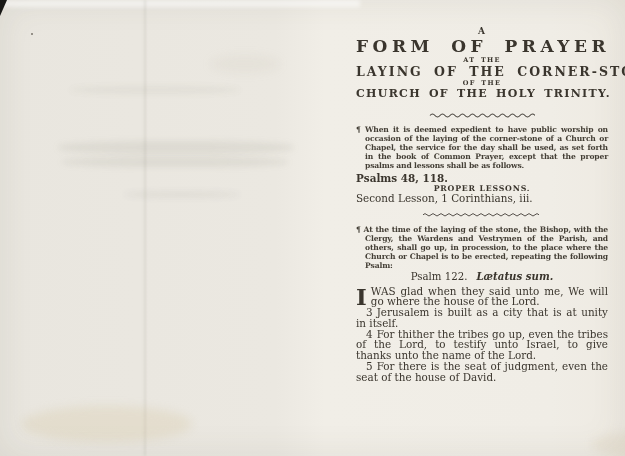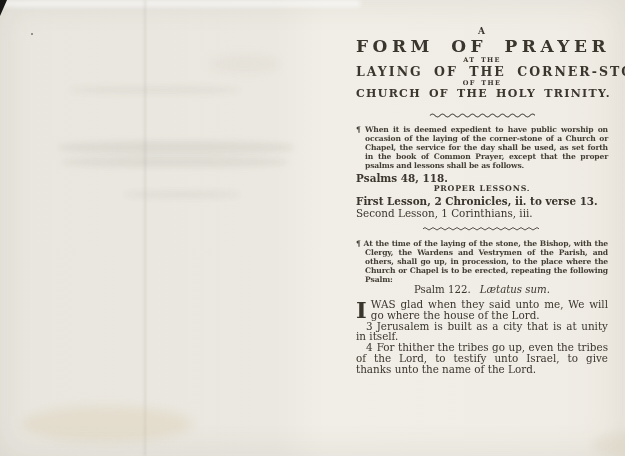--- a/index.html
+++ b/index.html
@@ -54,21 +54,21 @@
   .rule-wrap-2{margin-top:7px;line-height:0;}
   .rubric{
     margin-top:7px;font-size:7.6px;line-height:9px;font-weight:bold;
     letter-spacing:-.15px;text-align:justify;
     padding-left:9px;text-indent:-9px;color:#433e35;
   }
   .sec-head{margin-top:6px;font-size:7.8px;font-weight:bold;letter-spacing:.8px;}
   .plain-line{margin-top:3px;font-size:10.4px;line-height:11px;font-weight:bold;}
   .lesson-line{margin-top:0;font-size:10.4px;line-height:11.5px;}
   .psalm-head{margin-top:4px;font-size:10.2px;}
-  .psalm-head .latin{font-style:italic;margin-left:9px;}
+  .psalm-head .latin{font-style:italic;margin-left:9px;font-weight:bold;}
   .verse{margin:0;font-size:10.4px;line-height:10.8px;text-align:justify;}
   .verse-first{margin-top:4px;}
   .dropcap{float:left;font-size:23px;line-height:19px;font-weight:bold;margin:1px 4px 0 0;}
   .indent{text-indent:10px;}
   .vnum{margin-right:4px;}
   p,div.h{margin:0;}
 </style>
 </head>
 <body>
 
@@ -104,21 +104,20 @@
         <svg width="106" height="6" viewBox="0 0 106 6">
           <path d="M1,3.5 q2.5,-3 5,0 t5,0 t5,0 t5,0 t5,0 t5,0 t5,0 t5,0 t5,0 t5,0 t5,0 t5,0 t5,0 t5,0 t5,0 t5,0 t5,0 t5,0 t5,0 t5,0 t5,0" fill="none" stroke="#45403a" stroke-width="1.1"></path>
         </svg>
       </div>
 
       <p class="rubric">¶ When it is deemed expedient to have public worship on occasion of the laying of the corner-stone of a Church or Chapel, the service for the day shall be used, as set forth in the book of Common Prayer, except that the proper psalms and lessons shall be as follows.</p>
 
       <p class="plain-line">Psalms 48, 118.</p>
 
       <div class="h c sec-head">PROPER LESSONS.</div>
-      <p class="plain-line lesson-line" style="margin-top:3px">First Lesson, 2 Chronicles, ii. to verse 13.</p>
       <p class="lesson-line">Second Lesson, 1 Corinthians, iii.</p>
 
       <div class="c rule-wrap rule-wrap-2">
         <svg width="120" height="5" viewBox="0 0 120 5">
           <path d="M1,2.8 q2,-2.4 4,0 t4,0 t4,0 t4,0 t4,0 t4,0 t4,0 t4,0 t4,0 t4,0 t4,0 t4,0 t4,0 t4,0 t4,0 t4,0 t4,0 t4,0 t4,0 t4,0 t4,0 t4,0 t4,0 t4,0 t4,0 t4,0 t4,0 t4,0 t4,0" fill="none" stroke="#45403a" stroke-width="0.9"></path>
         </svg>
       </div>
 
       <p class="rubric" style="margin-top:8px">¶ At the time of the laying of the stone, the Bishop, with the Clergy, the Wardens and Vestrymen of the Parish, and others, shall go up, in procession, to the place where the Church or Chapel is to be erected, repeating the following Psalm:</p>
 
@@ -128,16 +127,19 @@
 
       <p class="verse verse-first">
         <span class="dropcap">I</span><span>WAS glad when they said unto me, We will go where the house of the Lord.</span>
       </p>
       <p class="verse indent">
         <span class="vnum">3</span><span>Jerusalem is built as a city that is at unity in itself.</span>
       </p>
       <p class="verse indent">
         <span class="vnum">4</span><span>For thither the tribes go up, even the tribes of the Lord, to testify unto Israel, to give thanks unto the name of the Lord.</span>
       </p>
+      <p class="verse indent">
+        <span class="vnum">5</span><span>For there is the seat of judgment, even the seat of the house of David.</span>
+      </p>
 
     </div>
   </div>
 </div>
 
 </body></html>

